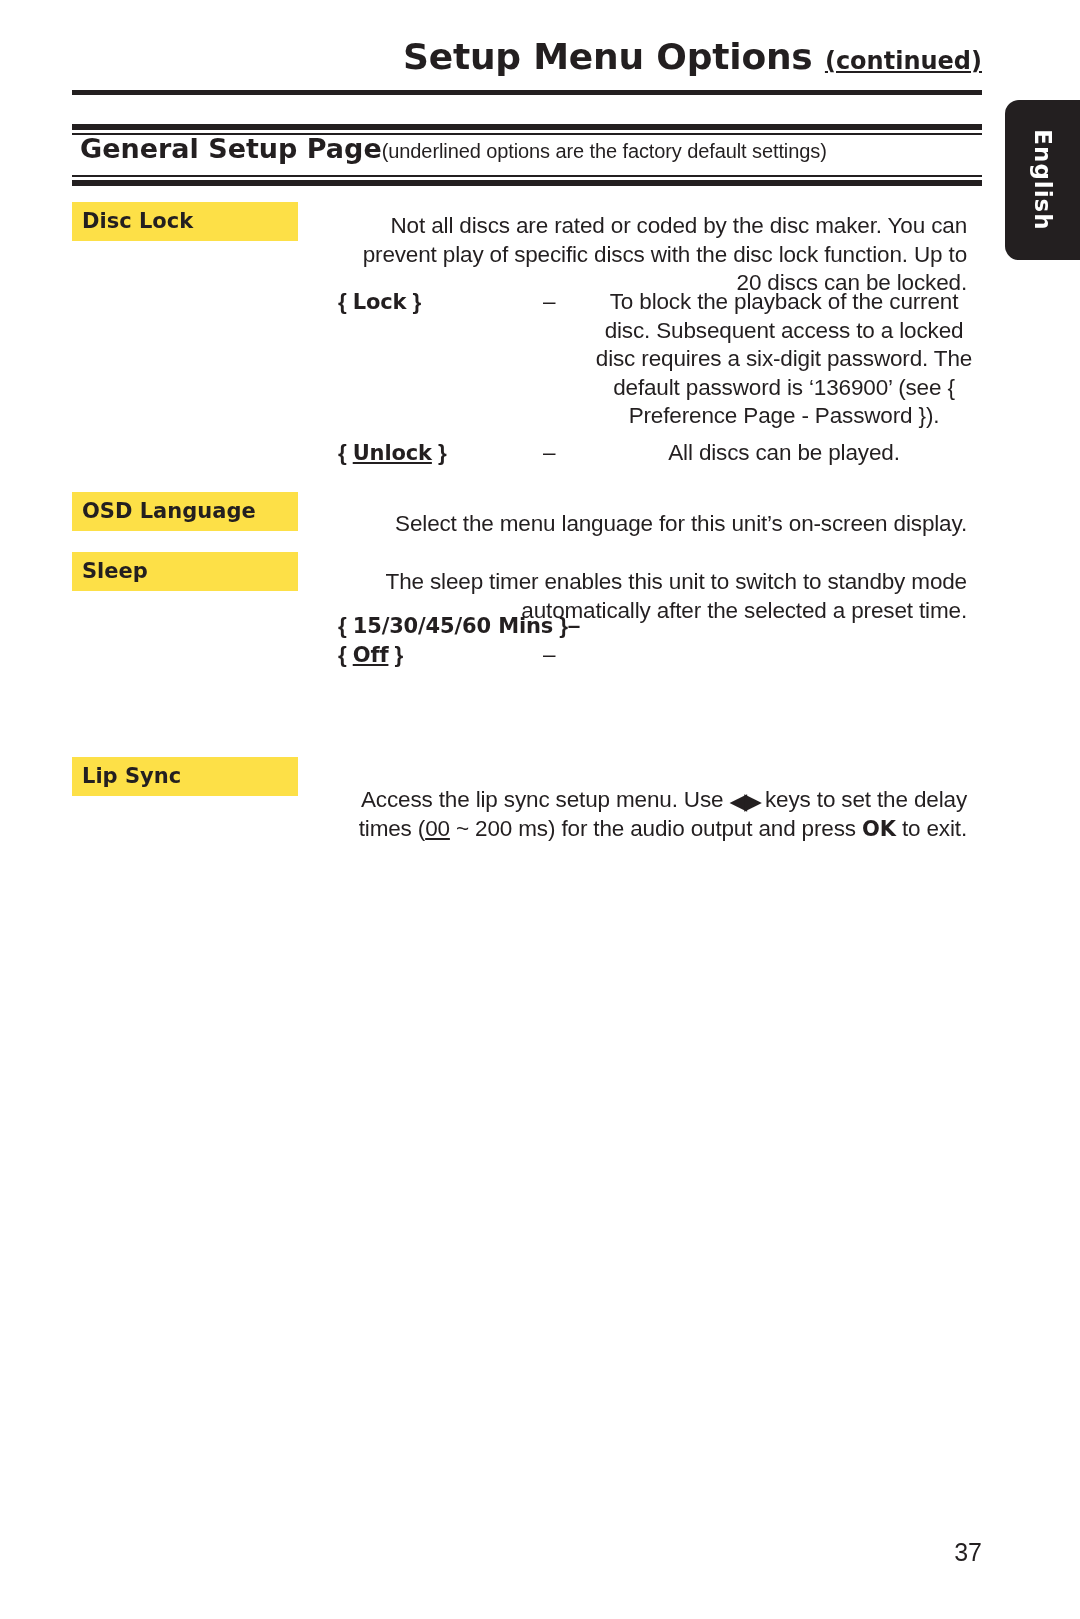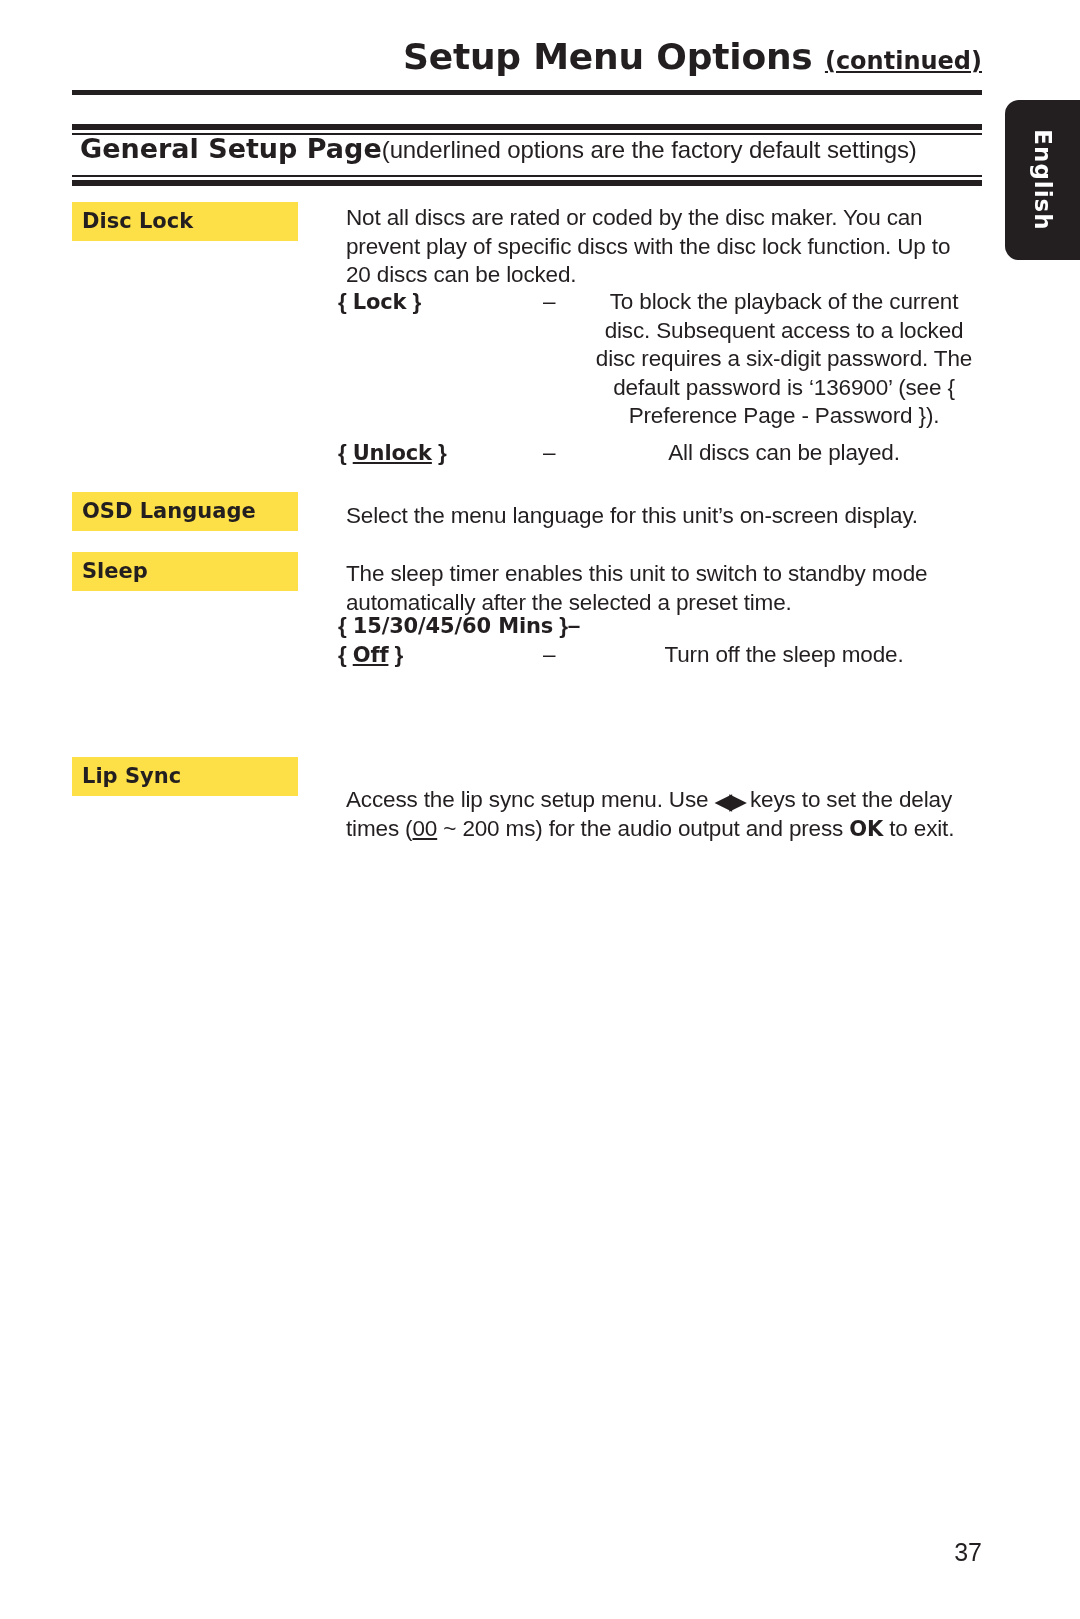--- a/index.html
+++ b/index.html
@@ -63,21 +63,21 @@
     width: 900px;
     font-family: "DejaVu Sans", sans-serif;
     font-size: 27px;
     font-weight: bold;
     white-space: nowrap;
     color: #231f20;
   }
   .section-heading .note {
     font-family: "Liberation Sans", sans-serif;
     font-weight: normal;
-    font-size: 24px;
+    font-size: 20px;
     letter-spacing: -0.1px;
   }
 
   
   .lang-tab {
     position: absolute;
     left: 1005px;
     top: 100px;
     width: 75px;
     height: 160px;
@@ -127,21 +127,21 @@
   .desc {
     position: absolute;
     left: 338px;
     width: 645px;
     font-family: "Liberation Sans", sans-serif;
     font-size: 22.5px;
     line-height: 28.5px;
     color: #231f20;
     letter-spacing: -0.15px;
   }
-  .desc p { margin: 8px; }
+  .desc p { margin: 16px; text-align: right; }
   .desc p.gap { margin-top: 28px; }
 
   
   .opt-table {
     position: absolute;
     left: 338px;
     width: 645px;
     font-size: 22.5px;
     line-height: 28.5px;
     letter-spacing: -0.15px;
@@ -255,21 +255,20 @@
           <div class="opt-name">
             <span>{ </span><b>15/30/45/60 Mins</b><span> }–</span>
           </div>
           <div class="opt-dash"></div>
         </div>
         <div class="opt-row" style="margin-top:0px;">
           <div class="opt-name">
             <span>{ </span><b><u>Off</u></b><span> }</span>
           </div>
           <div class="opt-dash">–</div>
-          <div class="opt-desc">Turn off the sleep mode.</div>
         </div>
       </div>
     </div>
 
     <div class="row">
       <div class="term-box" style="top:561px;">Lip Sync</div>
       <div class="desc" style="top:561px;">
         <p class="gap"><span>Access the lip sync setup menu. Use </span><span class="arrow-keys">◀▶</span><span> keys to set the delay times (</span><u class="dflt">00</u><span> ~ 200 ms) for the audio output and press </span><b class="ok">OK</b><span> to exit.</span></p>
       </div>
     </div>

